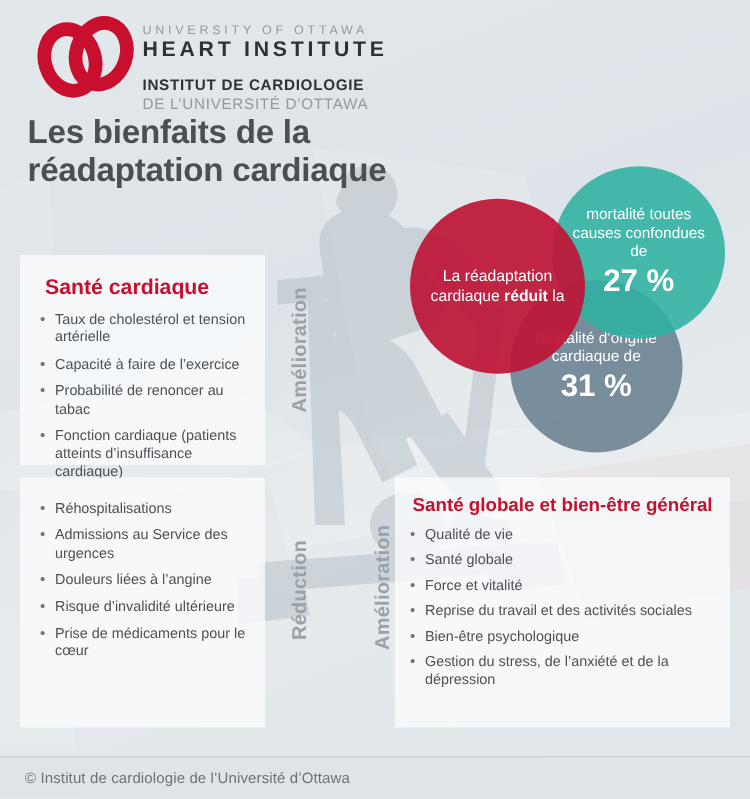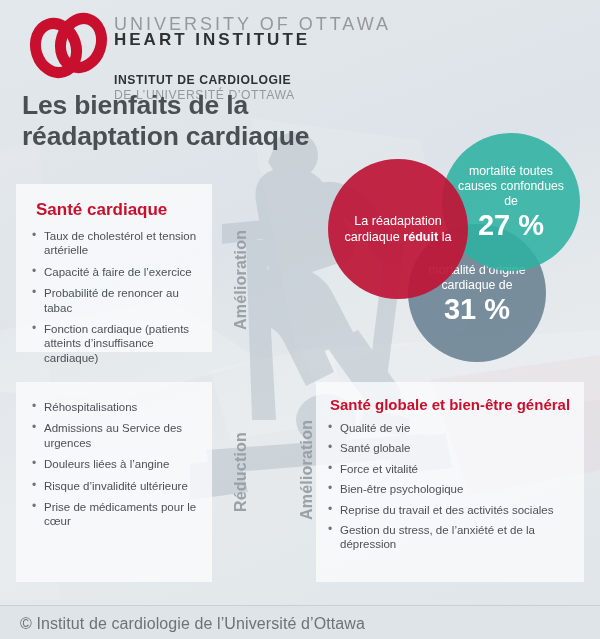--- a/index.html
+++ b/index.html
@@ -20,35 +20,35 @@
   .watermark{
     position:absolute;left:150px;top:120px;width:330px;height:500px;
     opacity:.55;pointer-events:none;
   }
   .bg-shapes{position:absolute;inset:0;pointer-events:none;}
 
   
   .header{position:absolute;left:0;top:0;width:600px;height:88px;}
   .logo{position:absolute;left:26px;top:8px;width:84px;height:72px;}
   .logo-text{position:absolute;left:114px;top:17px;}
-  .lt1{font-size:18px;letter-spacing:3.0px;color:#96999c;line-height:15px;white-space:nowrap;}
+  .lt1{font-size:10px;letter-spacing:3.0px;color:#96999c;line-height:15px;white-space:nowrap;}
   .lt2{font-size:17px;letter-spacing:3.0px;color:#2f3234;font-weight:bold;line-height:16px;white-space:nowrap;}
-  .lt3{font-size:12.2px;letter-spacing:.55px;color:#2f3234;font-weight:bold;line-height:16px;margin-top:24px;white-space:nowrap;}
+  .lt3{font-size:12.2px;letter-spacing:.55px;color:#2f3234;font-weight:bold;line-height:16px;margin-top:12px;white-space:nowrap;}
   .lt4{font-size:12.2px;letter-spacing:.55px;color:#96999c;line-height:15px;white-space:nowrap;}
 
   
   .title{
     position:absolute;left:22px;top:90px;width:330px;
     font-size:26.5px;font-weight:bold;color:#4a4f54;line-height:31px;
     letter-spacing:-0.2px;
   }
 
   
   .panel{position:absolute;background:rgba(250,251,252,.80);}
-  #panel-cardiac{left:16px;top:184px;width:196px;height:168px;}
+  #panel-cardiac{left:16px;top:204px;width:196px;height:168px;}
   #panel-reduction{left:16px;top:382px;width:196px;height:200px;}
   #panel-global{left:316px;top:382px;width:268px;height:200px;}
 
   .panel-heading{
     color:#c8102e;font-weight:bold;
   }
   #panel-cardiac .panel-heading{font-size:17px;padding:16px 0 9px 20px;}
   #panel-global .panel-heading{font-size:15px;padding:14px 0 8px 14px;}
 
   ul.bullets{margin:0;padding:0 10px 0 28px;list-style:none;}
@@ -90,33 +90,33 @@
     left:442px;top:133px;width:138px;height:138px;
     background:rgba(45,178,160,.88);z-index:2;
   }
   #circle-gray{
     left:408px;top:224px;width:138px;height:138px;
     background:rgba(108,131,147,.90);z-index:1;
   }
   .c-text{font-size:12.3px;line-height:15px;padding:0 10px;}
   .c-text b{font-weight:bold;}
   #circle-red .c-text{font-size:12.6px;line-height:16px;}
-  .c-num{font-size:29px;font-weight:bold;line-height:30px;margin-top:1px;}
+  .c-num{font-size:25px;font-weight:bold;line-height:30px;margin-top:1px;}
 
   
   .footer{
     position:absolute;left:0;bottom:0;width:600px;height:34px;
     background:#dfe4e8;
   }
   .footer-line{
     position:absolute;left:0;top:0;width:600px;height:1px;background:#c9d0d5;
   }
   .footer-text{
     position:absolute;left:20px;top:10px;
-    font-size:16px;color:#6d7378;letter-spacing:.1px;
+    font-size:12px;color:#6d7378;letter-spacing:.1px;
   }
 </style>
 </head>
 <body>
 
 <div id="infographic">
 
   <svg class="bg-shapes" width="600" height="639" viewBox="0 0 600 639">
     <polygon points="0,330 170,300 260,360 120,400 0,392" fill="#ffffff" opacity="0.16"></polygon>
     <polygon points="250,118 420,140 470,330 300,372" fill="#ffffff" opacity="0.12"></polygon>
@@ -216,22 +216,22 @@
         <li>Prise de médicaments pour le cœur</li>
       </ul>
   </div>
 
   <div class="panel" id="panel-global">
     <div class="panel-heading">Santé globale et bien-être général</div>
     <ul class="bullets">
         <li>Qualité de vie</li>
         <li>Santé globale</li>
         <li>Force et vitalité</li>
+        <li>Reprise du travail et des activités sociales</li>
         <li>Bien-être psychologique</li>
-        <li>Reprise du travail et des activités sociales</li>
         <li>Gestion du stress, de l’anxiété et de la dépression</li>
       </ul>
   </div>
 
   <div class="footer">
     <div class="footer-line"></div>
     <div class="footer-text">© Institut de cardiologie de l’Université d’Ottawa</div>
   </div>
 
 </div>

